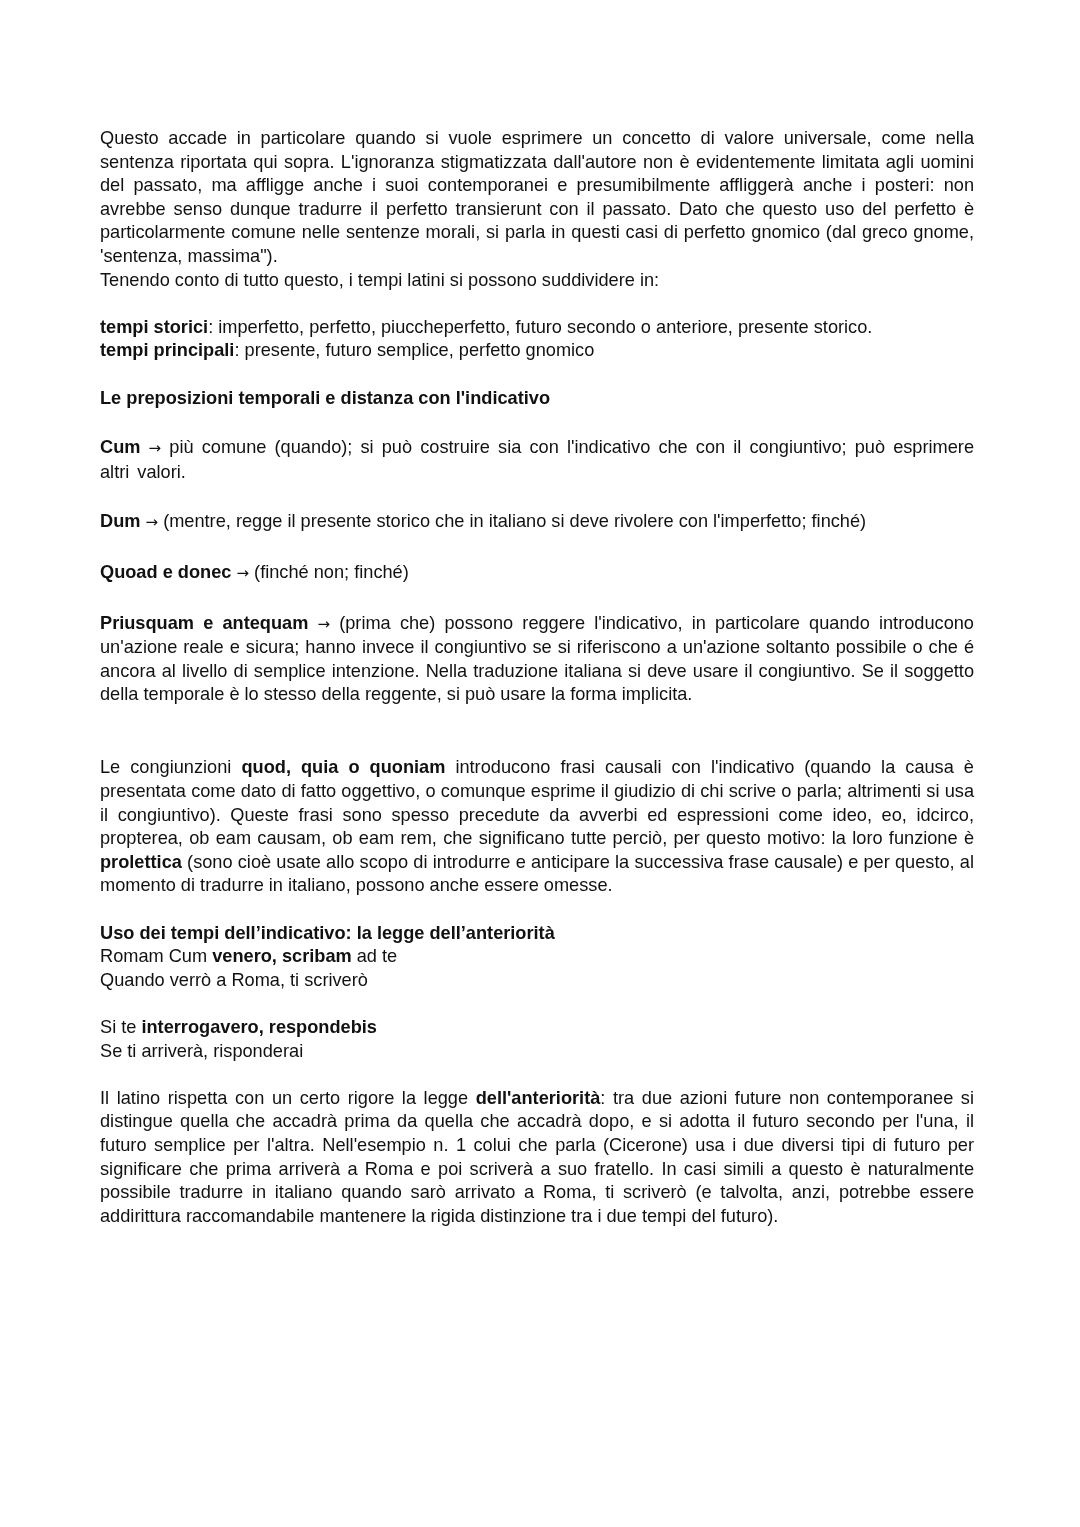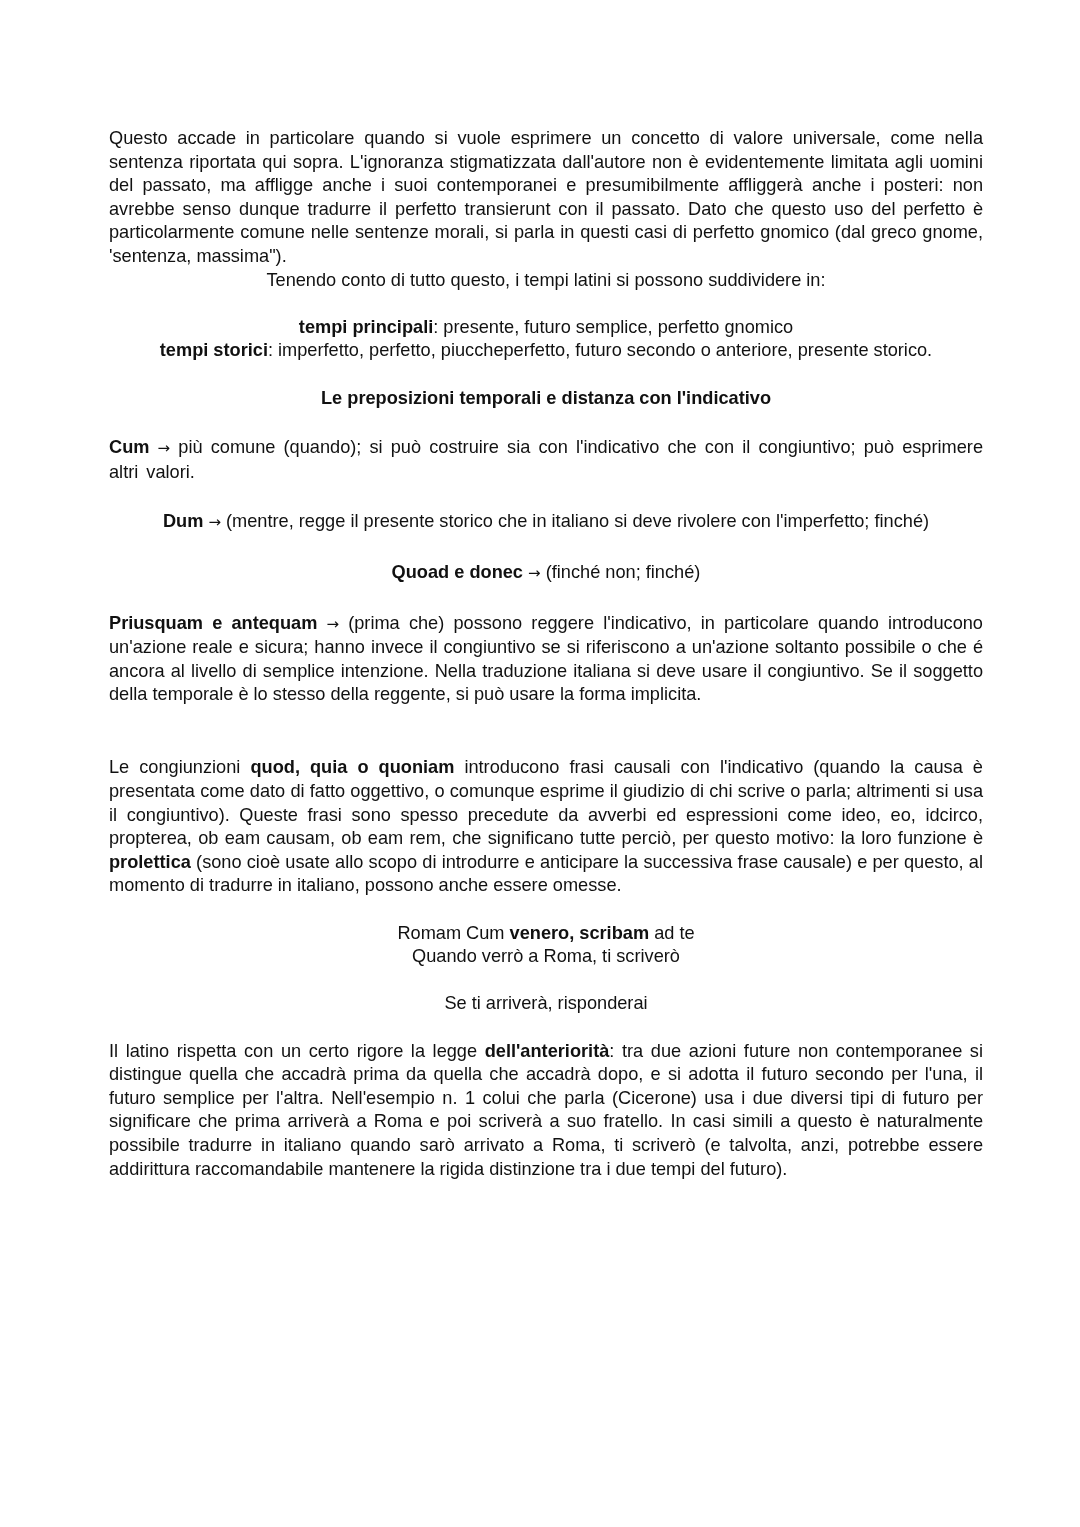--- a/index.html
+++ b/index.html
@@ -10,32 +10,32 @@
     body {
       width: 1080px;
       height: 1527px;
       position: relative;
       overflow: hidden;
       color: #111111;
       font-family: "Liberation Sans", "DejaVu Sans", sans-serif;
     }
     .page {
       position: absolute;
-      left: 109px;
+      left: 100px;
       top: 127px;
       width: 874px;
       font-size: 18.2px;
       line-height: 23.6px;
     }
     p {
       margin: 0;
       text-align: justify;
     }
     .left {
-      text-align: center;
+      text-align: left;
     }
     b, .b {
       font-weight: bold;
     }
     .gap-s { height: 23.6px; }
     .gap-m { height: 26px; }
     .arrow {
       font-family: "DejaVu Sans", sans-serif;
       font-size: 15px;
     }
@@ -43,22 +43,22 @@
 </head>
 <body>
 
 <div class="page">
 
   <p>Questo accade in particolare quando si vuole esprimere un concetto di valore universale, come nella sentenza riportata qui sopra. L'ignoranza stigmatizzata dall'autore non è evidentemente limitata agli uomini del passato, ma affligge anche i suoi contemporanei e presumibilmente affliggerà anche i posteri: non avrebbe senso dunque tradurre il perfetto transierunt con il passato. Dato che questo uso del perfetto è particolarmente comune nelle sentenze morali, si parla in questi casi di perfetto gnomico (dal greco gnome, 'sentenza, massima").</p>
   <p class="left">Tenendo conto di tutto questo, i tempi latini si possono suddividere in:</p>
 
   <div class="gap-s"></div>
 
+  <p class="left"><b>tempi storici</b><span>: imperfetto, perfetto, piuccheperfetto, futuro secondo o anteriore, presente storico.</span></p>
   <p class="left"><b>tempi principali</b><span>: presente, futuro semplice, perfetto gnomico</span></p>
-  <p class="left"><b>tempi storici</b><span>: imperfetto, perfetto, piuccheperfetto, futuro secondo o anteriore, presente storico.</span></p>
 
   <div class="gap-s"></div>
 
   <p class="left"><b>Le preposizioni temporali e distanza con l'indicativo</b></p>
 
   <div class="gap-m"></div>
 
   <p style="word-spacing:3px;"><b>Cum</b> <span class="arrow">→</span> <span>più comune (quando); si può costruire sia con l'indicativo che con il congiuntivo; può esprimere altri valori.</span></p>
 
   <div class="gap-m"></div>
@@ -75,24 +75,26 @@
 
   <div class="gap-m"></div>
 
 
   <div class="gap-s"></div>
 
   <p><span>Le congiunzioni </span><b>quod, quia o quoniam</b><span> introducono frasi causali con l'indicativo (quando la causa è presentata come dato di fatto oggettivo, o comunque esprime il giudizio di chi scrive o parla; altrimenti si usa il congiuntivo). Queste frasi sono spesso precedute da avverbi ed espressioni come ideo, eo, idcirco, propterea, ob eam causam, ob eam rem, che significano tutte perciò, per questo motivo: la loro funzione è </span><b>prolettica</b><span> (sono cioè usate allo scopo di introdurre e anticipare la successiva frase causale) e per questo, al momento di tradurre in italiano, possono anche essere omesse.</span></p>
 
   <div class="gap-s"></div>
 
+  <p class="left"><b>Uso dei tempi dell’indicativo: la legge dell’anteriorità</b></p>
   <p class="left"><span>Romam Cum </span><b>venero, scribam</b><span> ad te</span></p>
   <p class="left">Quando verrò a Roma, ti scriverò</p>
 
   <div class="gap-s"></div>
 
+  <p class="left"><span>Si te </span><b>interrogavero, respondebis</b></p>
   <p class="left">Se ti arriverà, risponderai</p>
 
   <div class="gap-s"></div>
 
   <p><span>Il latino rispetta con un certo rigore la legge </span><b>dell'anteriorità</b><span>: tra due azioni future non contemporanee si distingue quella che accadrà prima da quella che accadrà dopo, e si adotta il futuro secondo per l'una, il futuro semplice per l'altra. Nell'esempio n. 1 colui che parla (Cicerone) usa i due diversi tipi di futuro per significare che prima arriverà a Roma e poi scriverà a suo fratello. In casi simili a questo è naturalmente possibile tradurre in italiano quando sarò arrivato a Roma, ti scriverò (e talvolta, anzi, potrebbe essere addirittura raccomandabile mantenere la rigida distinzione tra i due tempi del futuro).</span></p>
 
 </div>
 
 </body></html>

